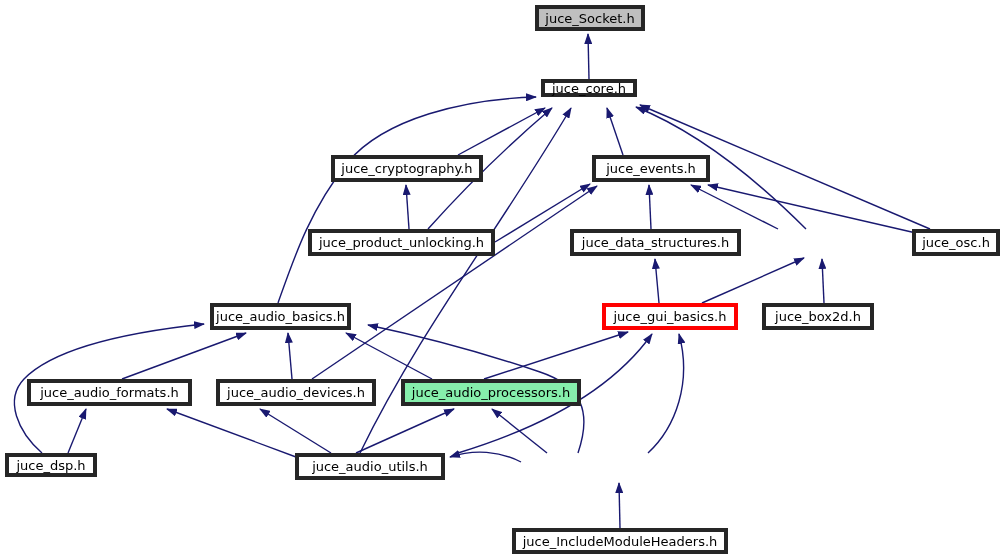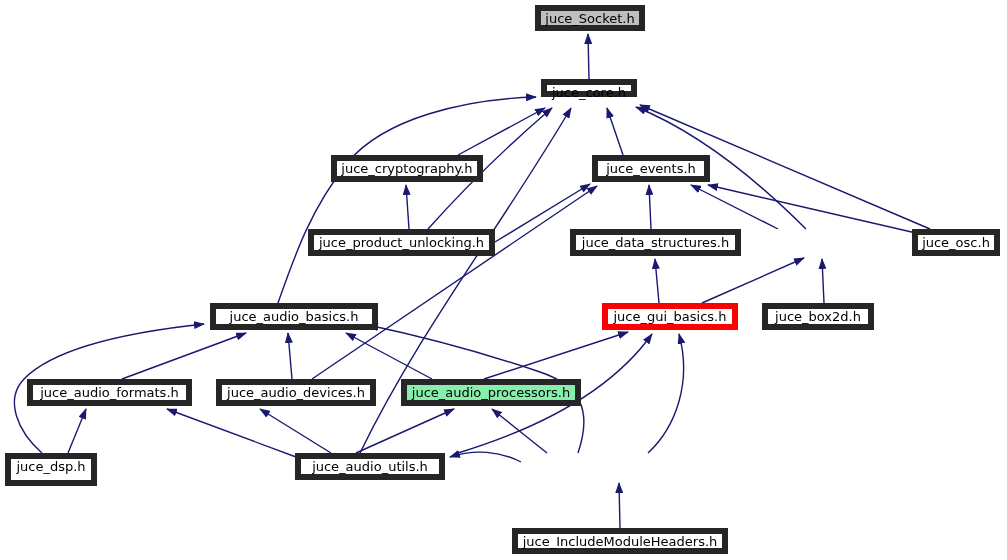--- a/index.html
+++ b/index.html
@@ -20,24 +20,25 @@
     left: 0;
     top: 0;
     width: 1007px;
     height: 560px;
     pointer-events: none;
   }
   .node {
     position: absolute;
     box-sizing: border-box;
     background: #ffffff;
-    border: 6px solid #15803d;
+    border: 4px solid #15803d;
     color: #000000;
     font-size: 13px;
     display: flex;
+    align-items: center;
     justify-content: center;
     white-space: nowrap;
     cursor: pointer;
     z-index: 2;
   }
 </style>
 </head>
 <body>
 
 <div id="graph-canvas" style="background: rgb(255, 255, 255);">
@@ -97,39 +98,39 @@
     </div>
     <div class="node" style="left: 308px; top: 229px; width: 187px; height: 27px; background: rgb(255, 255, 255); border-color: rgb(38, 38, 38); color: rgb(0, 0, 0);">
       <span>juce_product_unlocking.h</span>
     </div>
     <div class="node" style="left: 570px; top: 229px; width: 171px; height: 27px; background: rgb(255, 255, 255); border-color: rgb(38, 38, 38); color: rgb(0, 0, 0);">
       <span>juce_data_structures.h</span>
     </div>
     <div class="node" style="left: 912px; top: 229px; width: 88px; height: 27px; background: rgb(255, 255, 255); border-color: rgb(38, 38, 38); color: rgb(0, 0, 0);">
       <span>juce_osc.h</span>
     </div>
-    <div class="node" style="left: 210px; top: 303px; width: 168px; height: 27px; background: rgb(255, 255, 255); border-color: rgb(38, 38, 38); color: rgb(0, 0, 0);">
+    <div class="node" style="left: 210px; top: 303px; width: 141px; height: 27px; background: rgb(255, 255, 255); border-color: rgb(38, 38, 38); color: rgb(0, 0, 0);">
       <span>juce_audio_basics.h</span>
     </div>
     <div class="node" style="left: 602px; top: 303px; width: 136px; height: 27px; background: rgb(255, 255, 255); border-color: rgb(255, 0, 0); color: rgb(0, 0, 0);">
       <span>juce_gui_basics.h</span>
     </div>
     <div class="node" style="left: 762px; top: 303px; width: 112px; height: 27px; background: rgb(255, 255, 255); border-color: rgb(38, 38, 38); color: rgb(0, 0, 0);">
       <span>juce_box2d.h</span>
     </div>
     <div class="node" style="left: 27px; top: 379px; width: 165px; height: 27px; background: rgb(255, 255, 255); border-color: rgb(38, 38, 38); color: rgb(0, 0, 0);">
       <span>juce_audio_formats.h</span>
     </div>
     <div class="node" style="left: 216px; top: 379px; width: 160px; height: 27px; background: rgb(255, 255, 255); border-color: rgb(38, 38, 38); color: rgb(0, 0, 0);">
       <span>juce_audio_devices.h</span>
     </div>
     <div class="node" style="left: 401px; top: 379px; width: 180px; height: 27px; background: #86efac; border-color: rgb(38, 38, 38); color: rgb(0, 0, 0);">
       <span>juce_audio_processors.h</span>
     </div>
-    <div class="node" style="left: 5px; top: 453px; width: 92px; height: 33px; background: rgb(255, 255, 255); border-color: rgb(38, 38, 38); color: rgb(0, 0, 0);">
+    <div class="node" style="left: 5px; top: 453px; width: 92px; height: 24px; background: rgb(255, 255, 255); border-color: rgb(38, 38, 38); color: rgb(0, 0, 0);">
       <span>juce_dsp.h</span>
     </div>
     <div class="node" style="left: 295px; top: 453px; width: 150px; height: 27px; background: rgb(255, 255, 255); border-color: rgb(38, 38, 38); color: rgb(0, 0, 0);">
       <span>juce_audio_utils.h</span>
     </div>
     <div class="node" style="left: 512px; top: 528px; width: 216px; height: 26px; background: rgb(255, 255, 255); border-color: rgb(38, 38, 38); color: rgb(0, 0, 0);">
       <span>juce_IncludeModuleHeaders.h</span>
     </div>
   </div>
 

